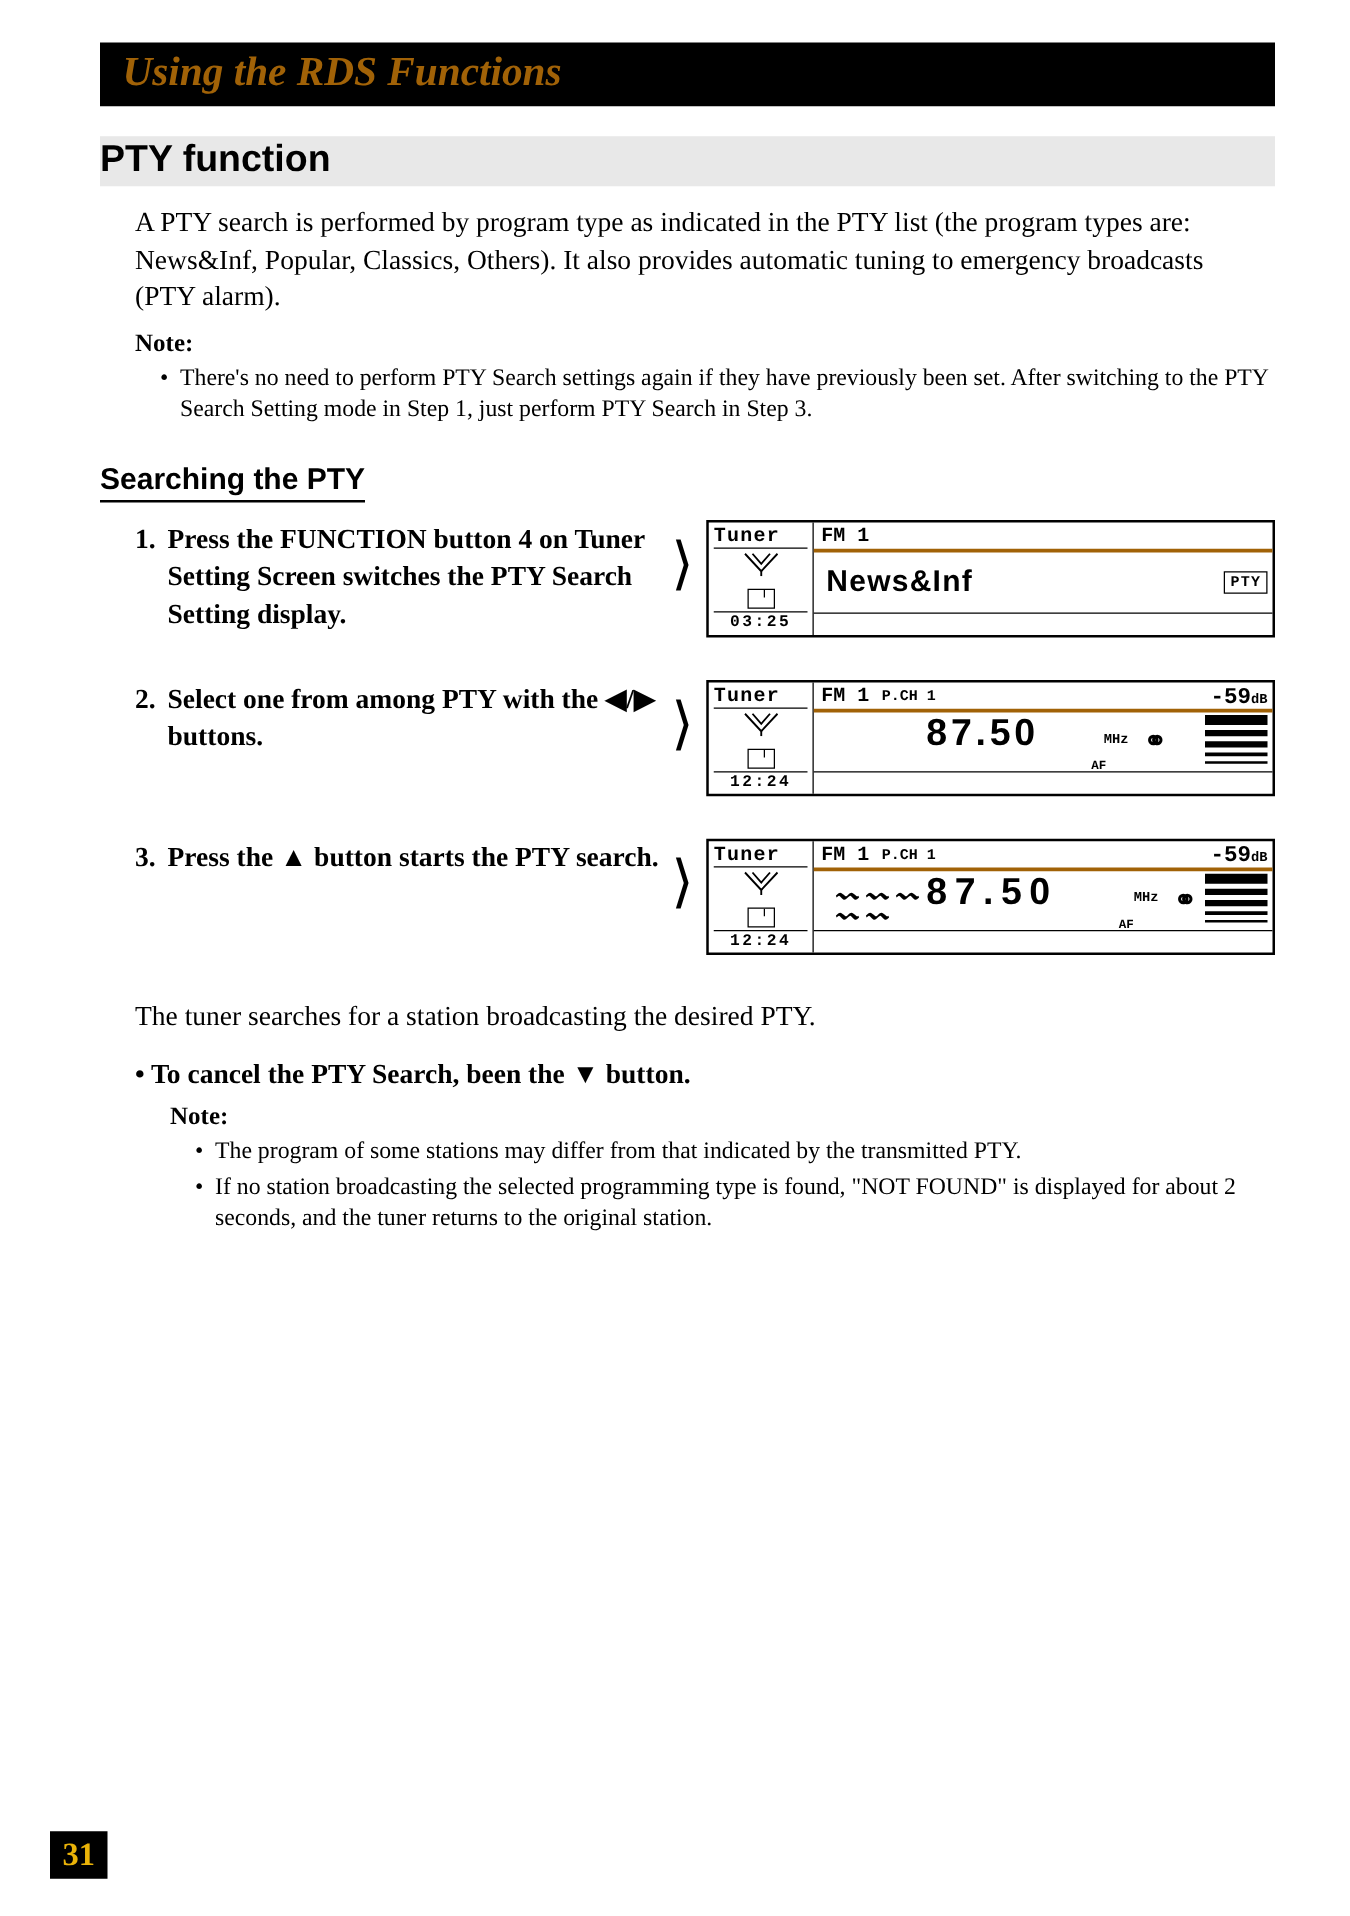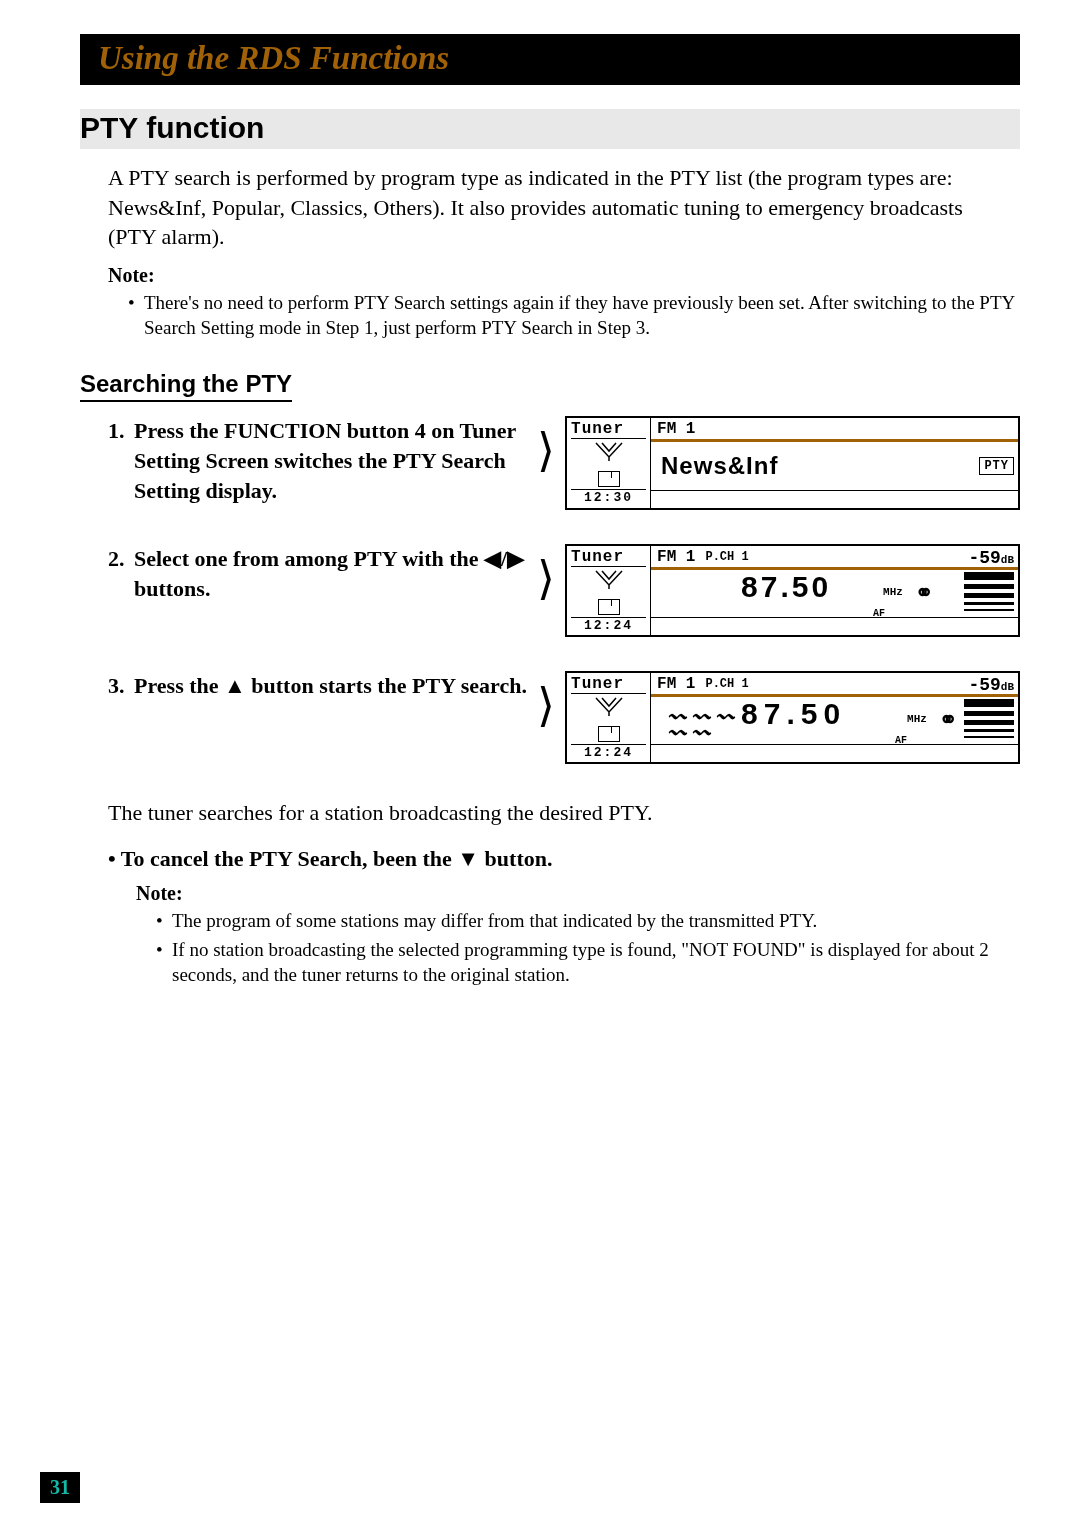--- a/index.html
+++ b/index.html
@@ -254,23 +254,23 @@
   .cancel-bullet {
     font-weight: bold;
     font-size: 22px;
     margin: 18px 0 8px 28px;
   }
   .page-num {
     position: absolute;
     bottom: 30px;
     left: 40px;
     background: #000;
-    color: #14b8a6;
-    font-weight: bold;
-    font-size: 20px;
+    color: #eab308;
+    font-weight: bold;
+    font-size: 26px;
     padding: 4px 10px;
     text-align: right;
   }
 </style>
 </head>
 <body>
 
 <div class="page">
 
   <div class="title-bar">Using the RDS Functions</div>
@@ -296,21 +296,21 @@
     <div class="arrow-glyph">⟩</div>
     <div class="lcd">
       <div class="lcd-left">
         <div class="lcd-tuner">Tuner</div>
         <div class="lcd-antenna">
           <svg width="30" height="20" viewBox="0 0 30 20">
               <path d="M2 2 L15 16 L28 2 M8 2 L15 10 L22 2 M15 16 L15 20" stroke="#000" stroke-width="1.5" fill="none"></path>
             </svg>
         </div>
         <div class="lcd-map"></div>
-        <div class="lcd-time">12:30</div>
+        <div class="lcd-time">03:25</div>
       </div>
       <div class="lcd-right">
         <div class="lcd-right-top">
           <span class="fm-label">FM 1</span>
         </div>
         <div class="lcd-main">
           <span class="pty-text">News&amp;Inf</span>
           <span class="pty-box">PTY</span>
         </div>
         <div class="lcd-right-bot"></div>

